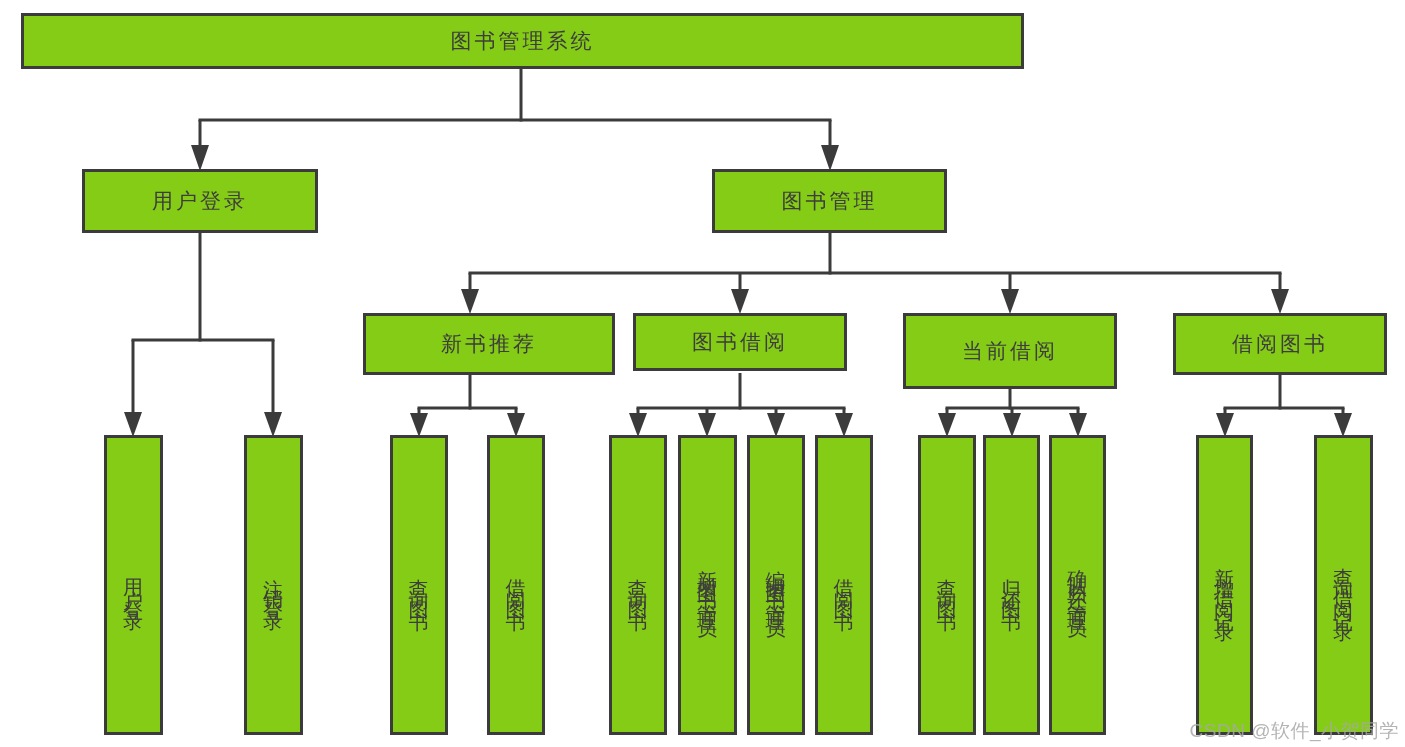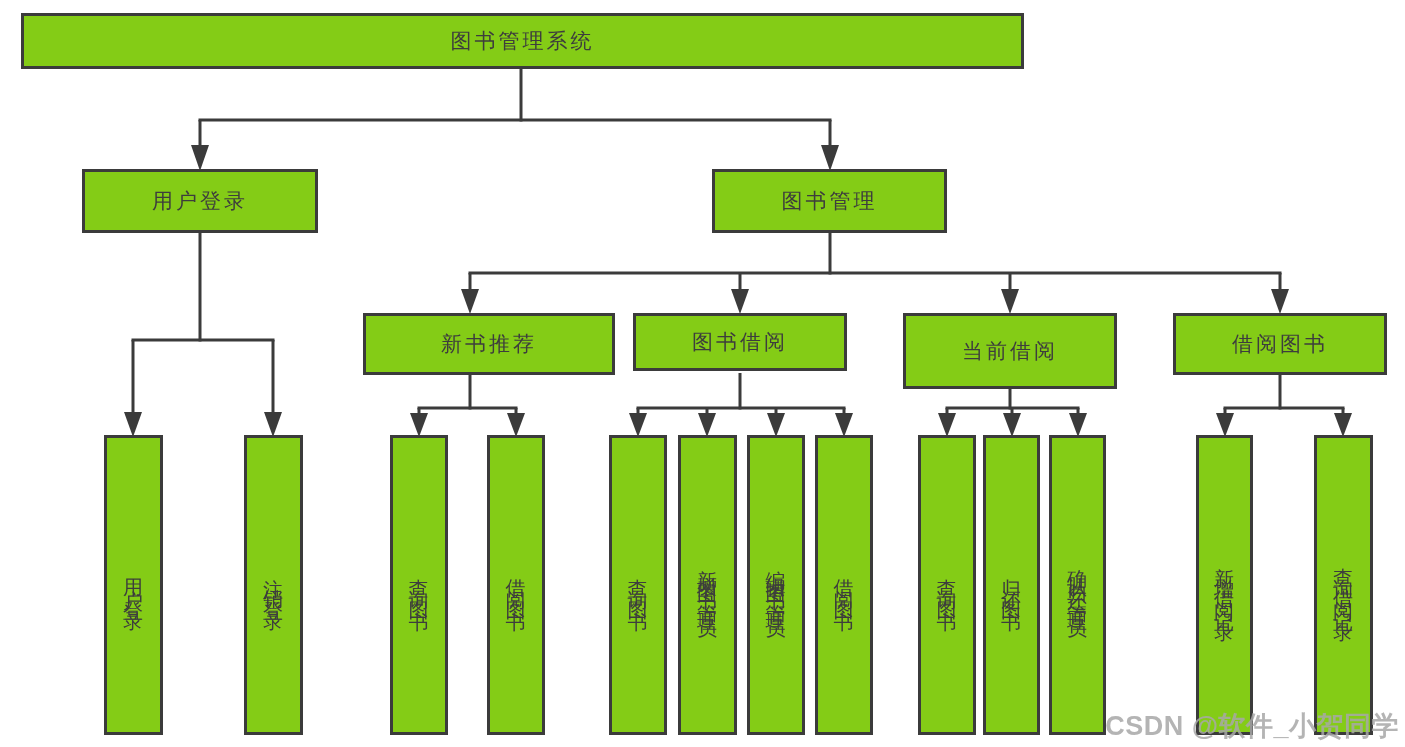--- a/index.html
+++ b/index.html
@@ -21,22 +21,22 @@
   }
   .leaf { top:435px; height:300px; width:58px; }
   .vlbl {
     writing-mode:vertical-rl; text-orientation:mixed;
     font-size:20px; line-height:1.2; letter-spacing:11px;
     color:var(--text,#3d3d3d);
   }
   .vlbl.tight { letter-spacing:7px; }
   .watermark {
     position:absolute; right:6px; bottom:3px; z-index:5;
-    font-size:27px; letter-spacing:0.5px; opacity:0.85;
-    color:var(--wm,#a8a8a8); white-space:nowrap;font-weight:bold;
+    font-size:19px; letter-spacing:0.5px; opacity:0.85;
+    color:var(--wm,#a8a8a8); white-space:nowrap;
   }
 </style>
 </head>
 <body>
 
 <svg class="connectors" width="1405" height="747">
 
   <line x1="521" y1="66" x2="521" y2="121.5"></line>
   <line x1="198.5" y1="120" x2="831.5" y2="120"></line>
   <line x1="200" y1="120" x2="200" y2="147"></line>

